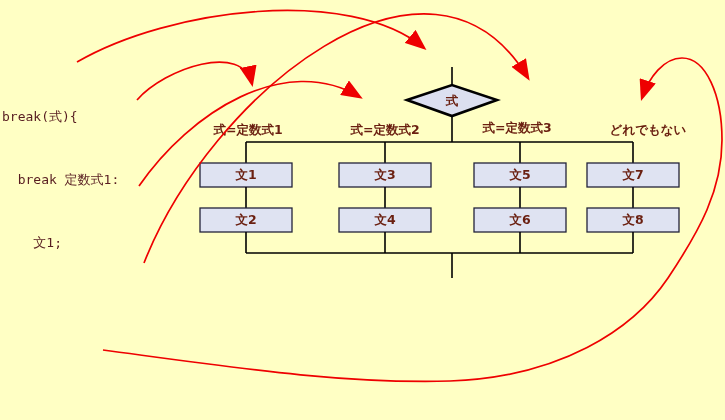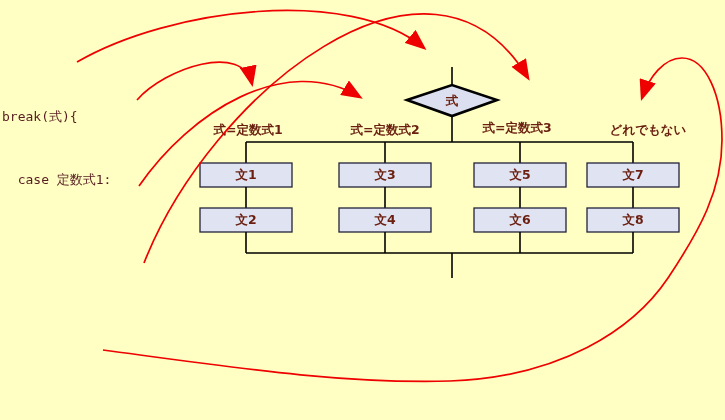--- a/index.html
+++ b/index.html
@@ -44,21 +44,22 @@
                font-size: 12.5px; font-weight: bold; text-anchor: middle; }
   .red-arc   { stroke: #ee0000; stroke-width: 1.7; fill: none; }
 </style>
 </head>
 <body>
 
 <div class="canvas">
 
   <div class="code-block">
     <div class="code-line">break(式){</div>
-    <div class="code-line">  case 定数式1:</div>
+    <div class="code-line">  break 定数式1:</div>
+    <div class="code-line">    文1;</div>
     
     
     
     
     
     
     
     
     
     

